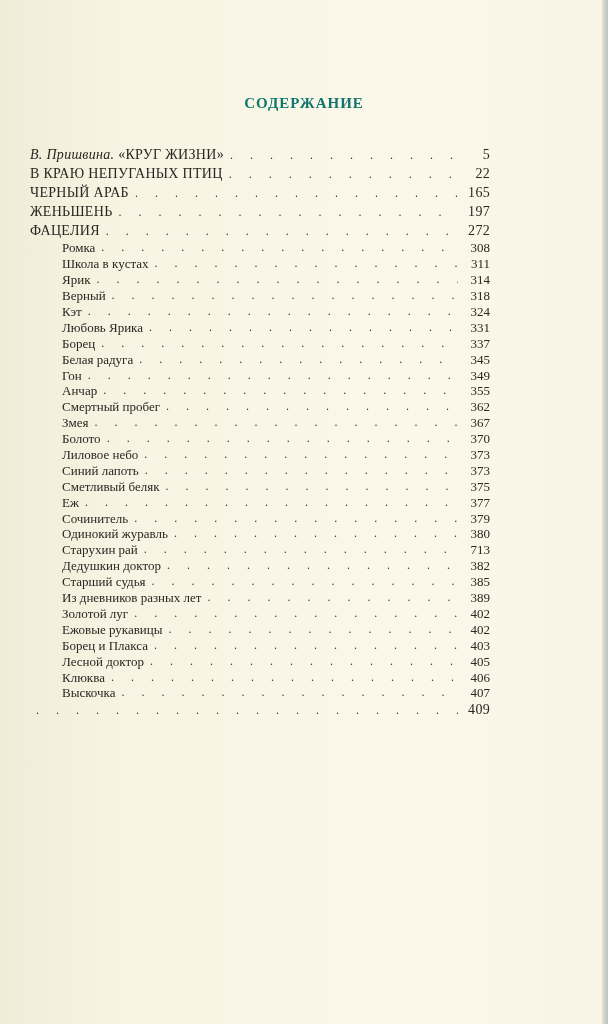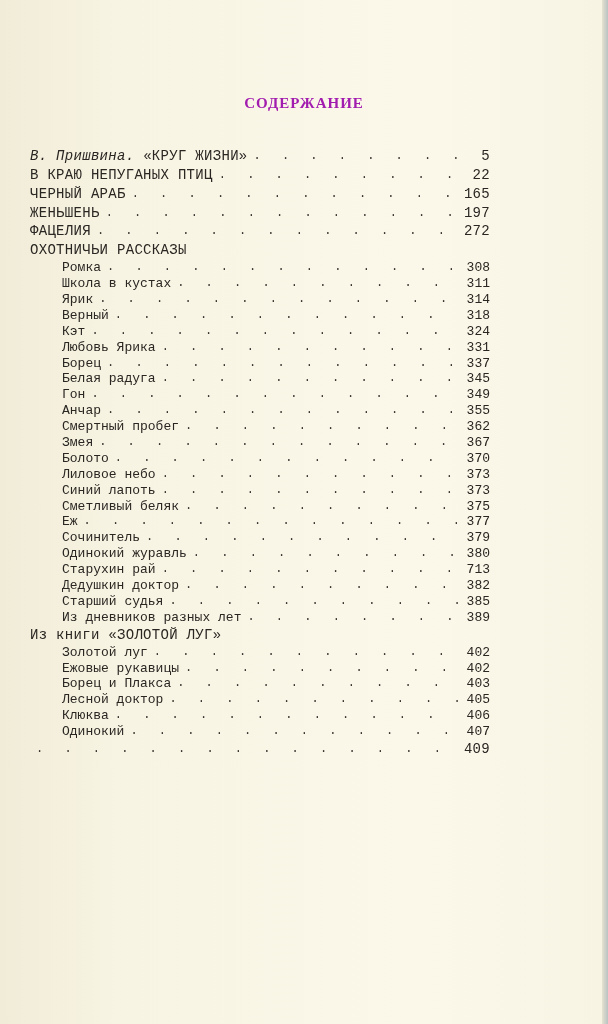--- a/index.html
+++ b/index.html
@@ -14,26 +14,26 @@
     position: absolute; left: 0; top: 0; width: 604px; height: 1024px;
     background: linear-gradient(90deg, #f1ecd8 0%, #f8f4e3 20%, #fbf8ea 70%, #f8f4e4 100%);
   }
   .edge {
     position: absolute; right: 0; top: 0; width: 6px; height: 1024px;
     background: linear-gradient(90deg, #e6e2d0, #b9c3c2);
   }
   .title {
     position: absolute; top: 95px; left: 0; width: 608px; text-align: center;
     font-family: "Liberation Serif", serif; font-weight: bold;
-    font-size: 15px; letter-spacing: 1px; color: #a21caf;
+    font-size: 15px; letter-spacing: 1px; color: #0f766e;
   }
   .toc { position: absolute; top: 146px; left: 30px; width: 460px; }
   .row {
-    display: flex; align-items: flex-end; height: 18.9px;
-    font-family: Liberation Mono, monospace; font-size: 14px; line-height: 18px;
+    display: flex; align-items: flex-start; height: 18.9px;
+    font-family: Liberation Serif, serif; font-size: 14px; line-height: 18px;
   }
   .row.sub { height: 15.9px; font-size: 13px; line-height: 15px; padding-left: 32px; }
   .row.top { font-size: 14px; letter-spacing: 0.3px; }
   .label { white-space: nowrap; }
   .author { font-style: italic; }
   .dots {
     flex: 1; overflow: hidden; white-space: nowrap; margin: 0 6px;
     color: #3a3530; letter-spacing: 7px; font-size: 12px;
   }
   .page-num { text-align: right; min-width: 26px; }
@@ -65,23 +65,20 @@
     <div class="row top">
       <span class="label"><span>ЖЕНЬШЕНЬ</span></span>
       <span class="dots">. . . . . . . . . . . . . . . . . . . . . . . . . . . . . . . . . . . . . . . . . . . . . . . . . . . . . . . . . . . . </span>
       <span class="page-num">197</span>
     </div>
     <div class="row top">
       <span class="label"><span>ФАЦЕЛИЯ</span></span>
       <span class="dots">. . . . . . . . . . . . . . . . . . . . . . . . . . . . . . . . . . . . . . . . . . . . . . . . . . . . . . . . . . . . </span>
       <span class="page-num">272</span>
     </div>
-    <div class="row top">
-      <span class="label"><span>ОХОТНИЧЬИ РАССКАЗЫ</span></span>
-    </div>
     <div class="row sub">
       <span class="label"><span>Ромка</span></span>
       <span class="dots">. . . . . . . . . . . . . . . . . . . . . . . . . . . . . . . . . . . . . . . . . . . . . . . . . . . . . . . . . . . . </span>
       <span class="page-num">308</span>
     </div>
     <div class="row sub">
       <span class="label"><span>Школа в кустах</span></span>
       <span class="dots">. . . . . . . . . . . . . . . . . . . . . . . . . . . . . . . . . . . . . . . . . . . . . . . . . . . . . . . . . . . . </span>
       <span class="page-num">311</span>
     </div>
@@ -183,23 +180,20 @@
     <div class="row sub">
       <span class="label"><span>Старший судья</span></span>
       <span class="dots">. . . . . . . . . . . . . . . . . . . . . . . . . . . . . . . . . . . . . . . . . . . . . . . . . . . . . . . . . . . . </span>
       <span class="page-num">385</span>
     </div>
     <div class="row sub">
       <span class="label"><span>Из дневников разных лет</span></span>
       <span class="dots">. . . . . . . . . . . . . . . . . . . . . . . . . . . . . . . . . . . . . . . . . . . . . . . . . . . . . . . . . . . . </span>
       <span class="page-num">389</span>
     </div>
-    <div class="row top">
-      <span class="label"><span>Из книги «ЗОЛОТОЙ ЛУГ»</span></span>
-    </div>
     <div class="row sub">
       <span class="label"><span>Золотой луг</span></span>
       <span class="dots">. . . . . . . . . . . . . . . . . . . . . . . . . . . . . . . . . . . . . . . . . . . . . . . . . . . . . . . . . . . . </span>
       <span class="page-num">402</span>
     </div>
     <div class="row sub">
       <span class="label"><span>Ежовые рукавицы</span></span>
       <span class="dots">. . . . . . . . . . . . . . . . . . . . . . . . . . . . . . . . . . . . . . . . . . . . . . . . . . . . . . . . . . . . </span>
       <span class="page-num">402</span>
     </div>
@@ -212,21 +206,21 @@
       <span class="label"><span>Лесной доктор</span></span>
       <span class="dots">. . . . . . . . . . . . . . . . . . . . . . . . . . . . . . . . . . . . . . . . . . . . . . . . . . . . . . . . . . . . </span>
       <span class="page-num">405</span>
     </div>
     <div class="row sub">
       <span class="label"><span>Клюква</span></span>
       <span class="dots">. . . . . . . . . . . . . . . . . . . . . . . . . . . . . . . . . . . . . . . . . . . . . . . . . . . . . . . . . . . . </span>
       <span class="page-num">406</span>
     </div>
     <div class="row sub">
-      <span class="label"><span>Одинокий</span></span>
+      <span class="label"><span>Выскочка</span></span>
       <span class="dots">. . . . . . . . . . . . . . . . . . . . . . . . . . . . . . . . . . . . . . . . . . . . . . . . . . . . . . . . . . . . </span>
       <span class="page-num">407</span>
     </div>
     <div class="row top">
       <span class="dots">. . . . . . . . . . . . . . . . . . . . . . . . . . . . . . . . . . . . . . . . . . . . . . . . . . . . . . . . . . . . </span>
       <span class="page-num">409</span>
     </div>
   </div>
 
 </body></html>

